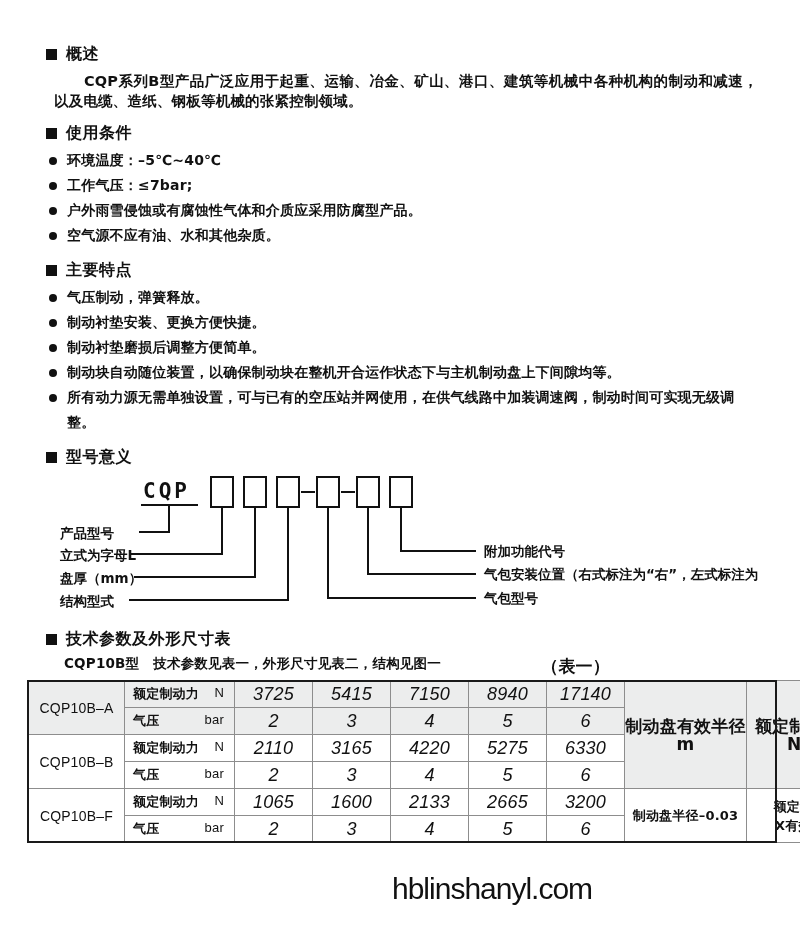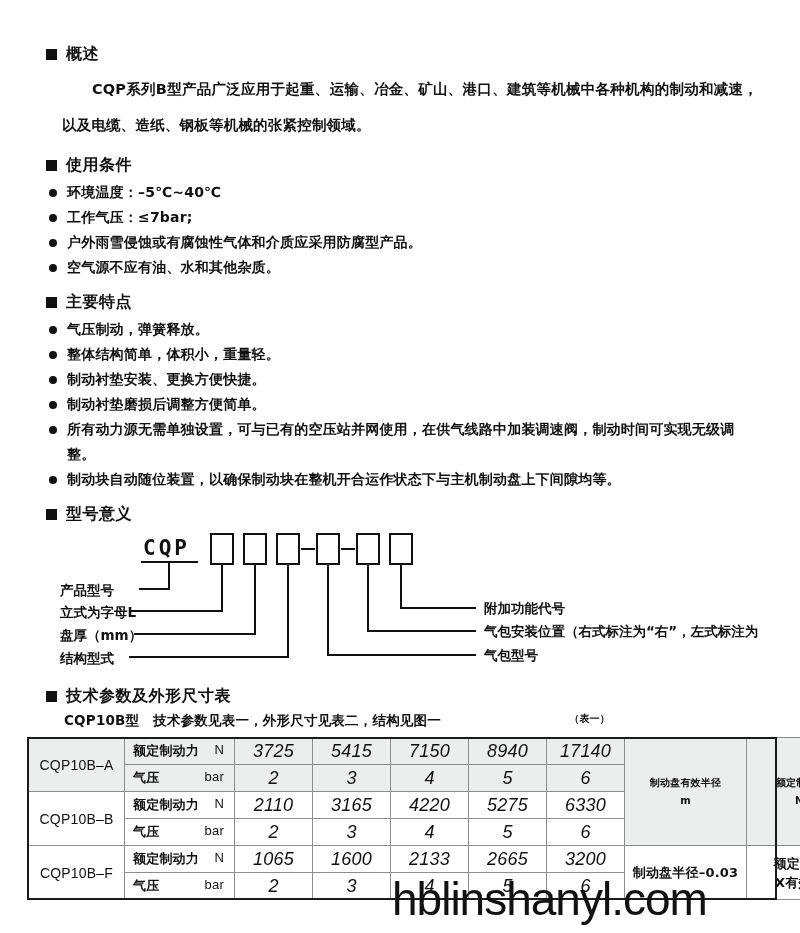--- a/index.html
+++ b/index.html
@@ -37,22 +37,22 @@
     width: 11px;
     height: 11px;
     background: #111;
     margin-right: 9px;
     flex: 0 0 auto;
   }
 
   
   .para {
     font-size: 14.5px;
-    line-height: 36px;
-    margin: 6px 0 0 16px;
+    line-height: 20px;
+    margin: 6px 0 0 8px;
     text-align: justify;
     font-weight: bold;
     letter-spacing: 0.2px;
   }
   .para .indent { display: inline-block; width: 30px; }
 
   
   ul.blist {
     list-style: none;
     margin: 4px 0 0 0;
@@ -94,21 +94,21 @@
   .tbl-caption {
     font-size: 13.5px;
     font-weight: bold;
     margin: 5px 0 0 18px;
     letter-spacing: 0.2px;
   }
   .tbl-caption .gap { display: inline-block; width: 14px; }
   .tbl-no {
     position: absolute;
     right: 190px;
-    font-size: 10px;
+    font-size: 17px;
     font-weight: bold;
   }
 
   table.spec {
     border-collapse: collapse;
     width: 748px;
     margin-left: 28px;
     margin-top: 7px;
     table-layout: fixed;
   }
@@ -139,21 +139,21 @@
     font-weight: normal;
     font-size: 13px;
   }
   table.spec td.num {
     font-family: "Liberation Sans", sans-serif;
     font-weight: normal;
     font-size: 18px;
     font-style: italic;
   }
   table.spec td.hdr {
-    font-size: 10px;
+    font-size: 17px;
     line-height: 18px;
     text-align: center;
   }
   table.spec tr.shade td { background: #eceded; }
   table.spec td.tall { font-size: 13px; line-height: 19px; }
   .tbl-outer {
     position: relative;
   }
   .tbl-outer::after {
     content: "";
@@ -166,21 +166,21 @@
     box-sizing: border-box;
     pointer-events: none;
   }
 
   
   .watermark {
     position: absolute;
     left: 392px;
     top: 872px;
     font-family: "Liberation Sans", sans-serif;
-    font-size: 46px;
+    font-size: 30px;
     color: #111;
     letter-spacing: -1px;
     white-space: nowrap;
     z-index: 50;
   }
 
   .content { padding: 44px 42px 0 46px; }
 </style>
 </head>
 <body>
@@ -220,33 +220,30 @@
     <div class="block-tight">
       <div class="sec-head">
         <span class="sq"></span>
         <span>主要特点</span>
       </div>
       <ul class="blist">
         <li>
             <span class="cont">气压制动，弹簧释放。</span>
           </li>
         <li>
-            <span class="cont">整体结构简单，体积小，重量轻。</span>
-          </li>
-        <li>
             <span class="cont">制动衬垫安装、更换方便快捷。</span>
           </li>
         <li>
             <span class="cont">制动衬垫磨损后调整方便简单。</span>
           </li>
         <li>
+            <span class="cont">制动块自动随位装置，以确保制动块在整机开合运作状态下与主机制动盘上下间隙均等。</span>
+          </li>
+        <li>
             <span class="cont">所有动力源无需单独设置，可与已有的空压站并网使用，在供气线路中加装调速阀，制动时间可实现无级调整。</span>
-          </li>
-        <li>
-            <span class="cont">制动块自动随位装置，以确保制动块在整机开合运作状态下与主机制动盘上下间隙均等。</span>
           </li>
       </ul>
     </div>
 
     <div class="block-tight">
       <div class="sec-head">
         <span class="sq"></span>
         <span>型号意义</span>
       </div>
 

